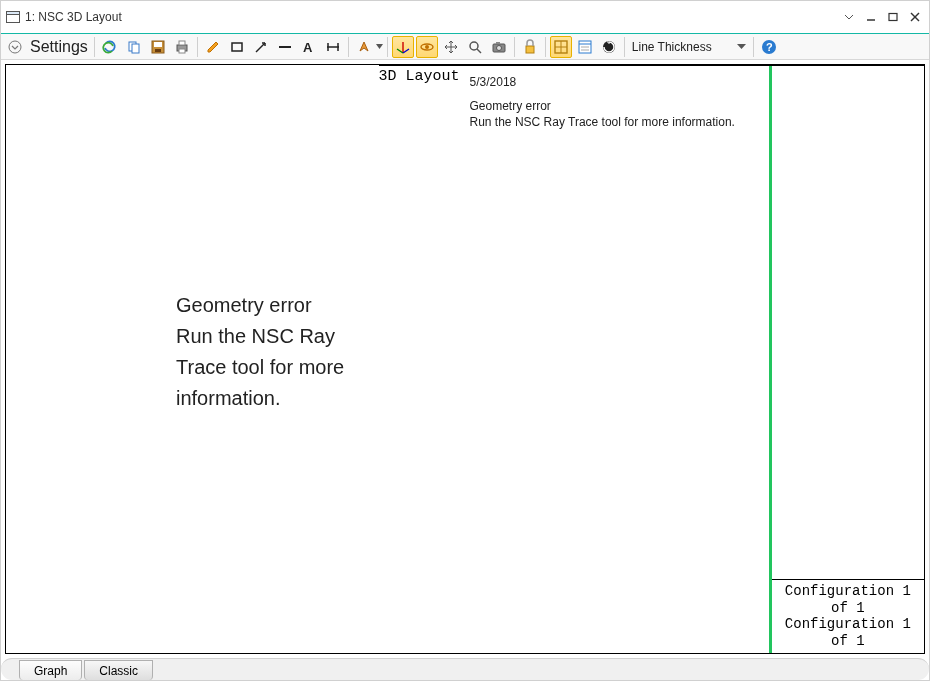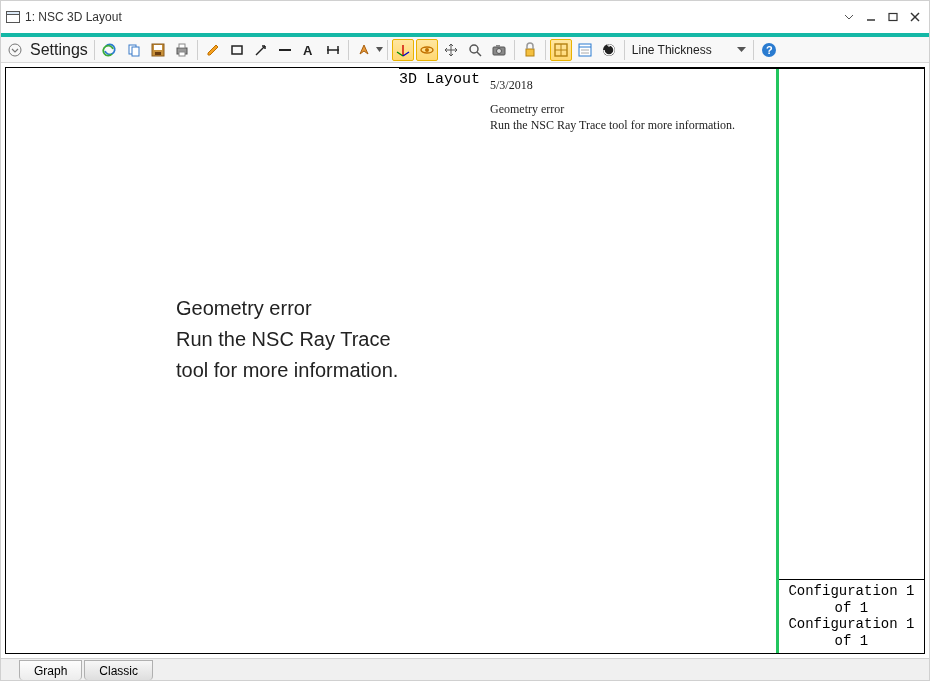--- a/index.html
+++ b/index.html
@@ -13,21 +13,21 @@
   display: flex;
   flex-direction: column;
   border: 1px solid #d0d0d0;
 }
 .titlebar {
   height: 29px;
   background: #fff;
   display: flex;
   align-items: center;
   padding: 16px 4px;
-  border-bottom: 4px solid #14b8a6;
+  border-bottom: 1px solid #14b8a6;
 }
 .titlebar .app-icon {
   width: 16px; height: 16px;
   margin-right: 4px;
   display: inline-flex; align-items: center; justify-content: center;
 }
 .titlebar .title { font-size: 12px; color: #333; }
 .titlebar .spacer { flex: 1; }
 .titlebar .winbtn {
   width: 20px; height: 18px;
@@ -92,21 +92,21 @@
   font-size: 15px;
   padding: 2px 0;
 }
 .canvas-bottom {
   display: flex;
   border-top: 1px solid #000;
 }
 .canvas-bottom-left {
   flex: 1.9;
   padding: 8px 10px 10px 10px;
-  font-family: Liberation Serif, serif;
+  font-family: Liberation Sans, sans-serif;
   font-size: 12px;
   color: #222;
   line-height: 1.35;
 }
 .canvas-bottom-right {
   flex: 1;
   border-left: 3px solid #22c55e;
   display: flex;
   flex-direction: column;
 }
@@ -118,20 +118,21 @@
   padding: 3px 4px;
   line-height: 1.2;
 }
 .tabbar {
   height: 22px;
   background: #f0f0f0;
   border-top: 1px solid #d0d0d0;
   display: flex;
   align-items: flex-end;
   padding-left: 18px;
+  border-radius: 11px;
 }
 .tab {
   height: 20px;
   padding: 1px 14px 0 14px;
   font-size: 12px;
   border: 1px solid #b0b0b0;
   border-bottom: none;
   border-radius: 0 0 4px 4px;
   background: linear-gradient(#fdfdfd,#ececec);
   margin-right: 2px;

